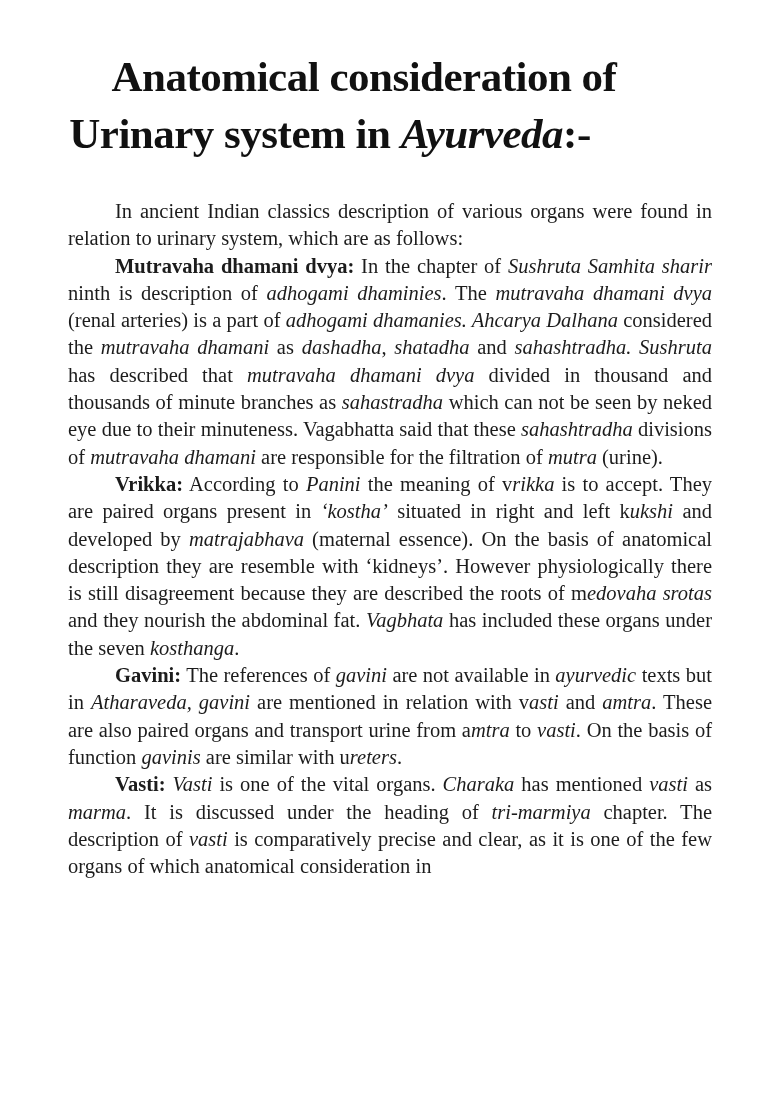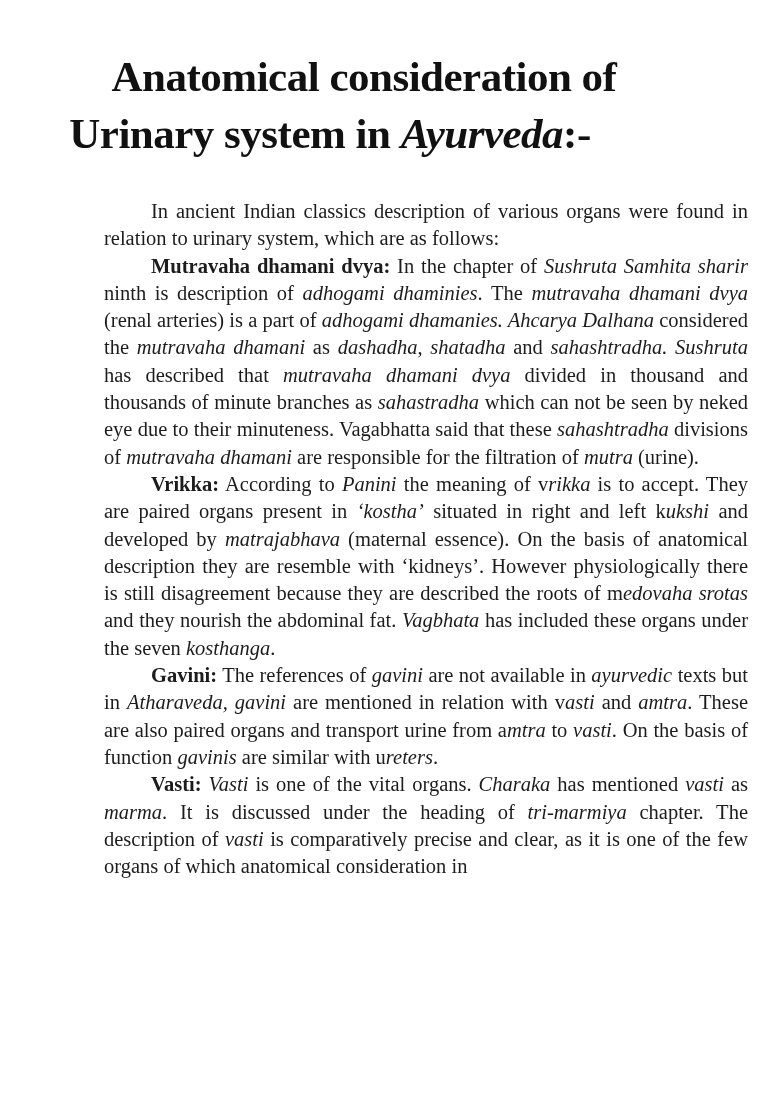--- a/index.html
+++ b/index.html
@@ -16,21 +16,20 @@
       letter-spacing: -0.5px; color: #111;
     }
     .title .line { display: block; }
     .title .line1 { padding-left: 48px; }
     .title .line2 { padding-right: 20px; }
     .title em { font-style: italic; }
     .body {
       position: absolute; left: 68px; top: 198px; width: 644px;
       font-size: 20.5px; line-height: 27.3px; text-align: justify;
       color: #1c1c1c;
-      margin-left: 36px;
     }
     .para { margin: 0; text-indent: 47px; }
     .para em { }
     .para .term { font-weight: bold; }
     .para .b { font-weight: bold; }
   </style>
 </head>
 <body>
 
 <div class="page">

